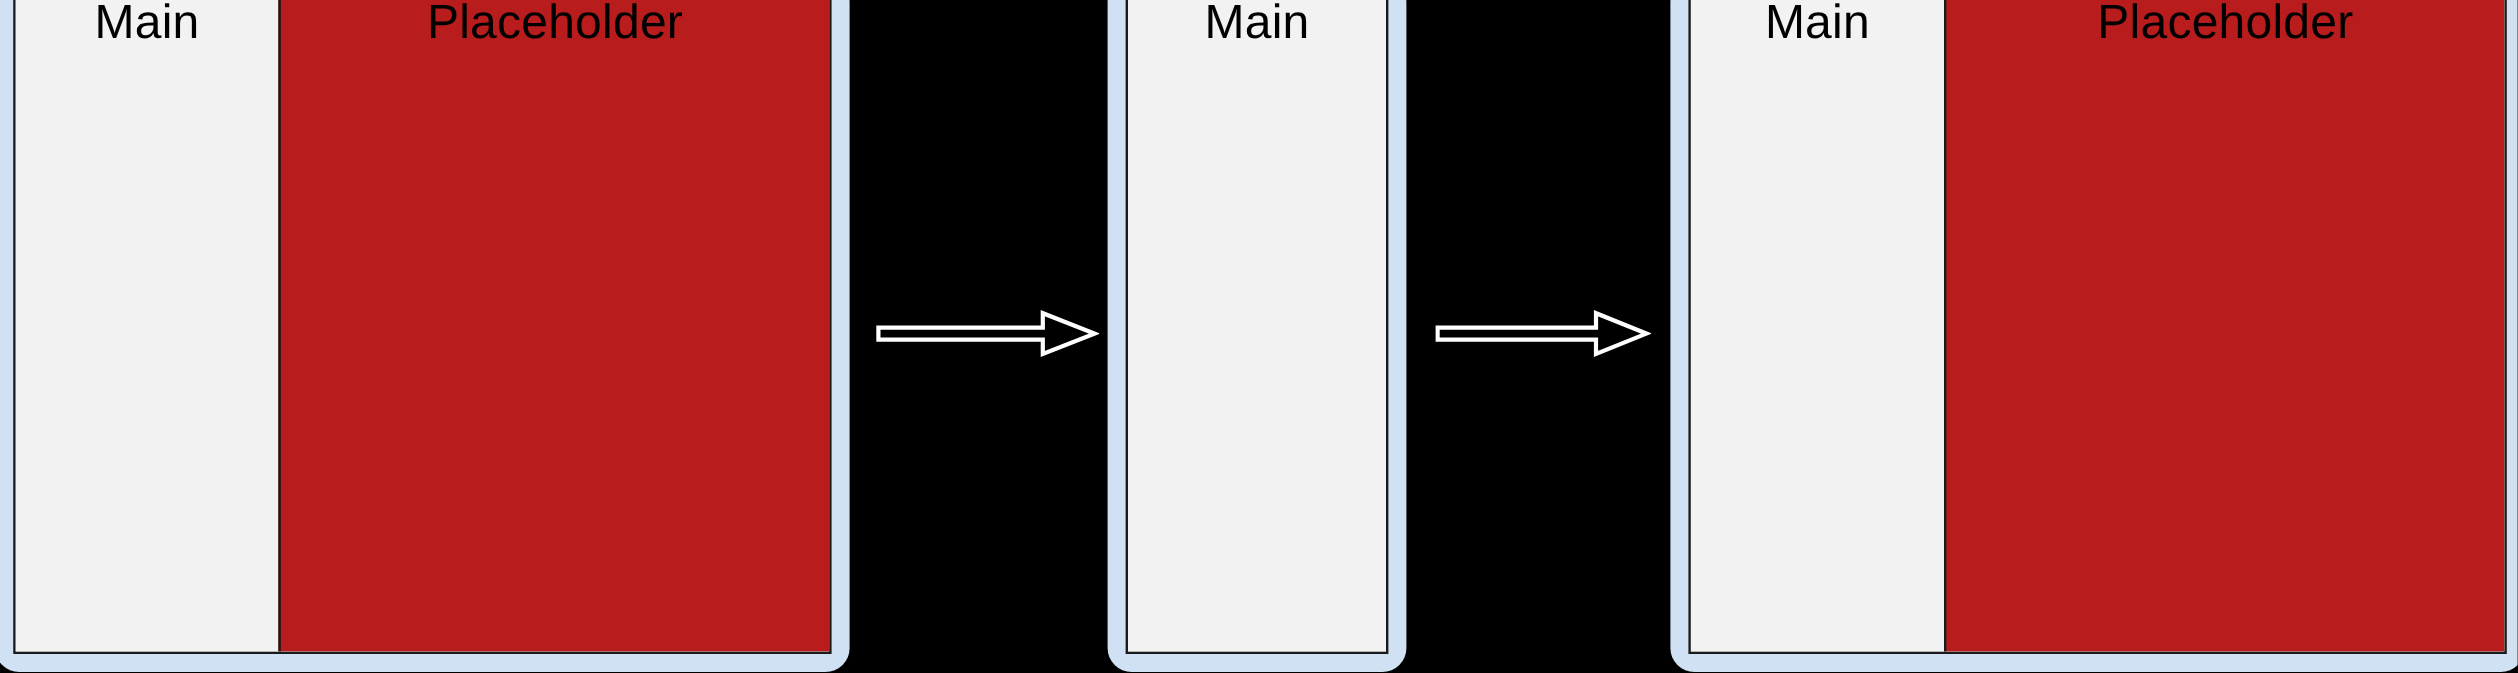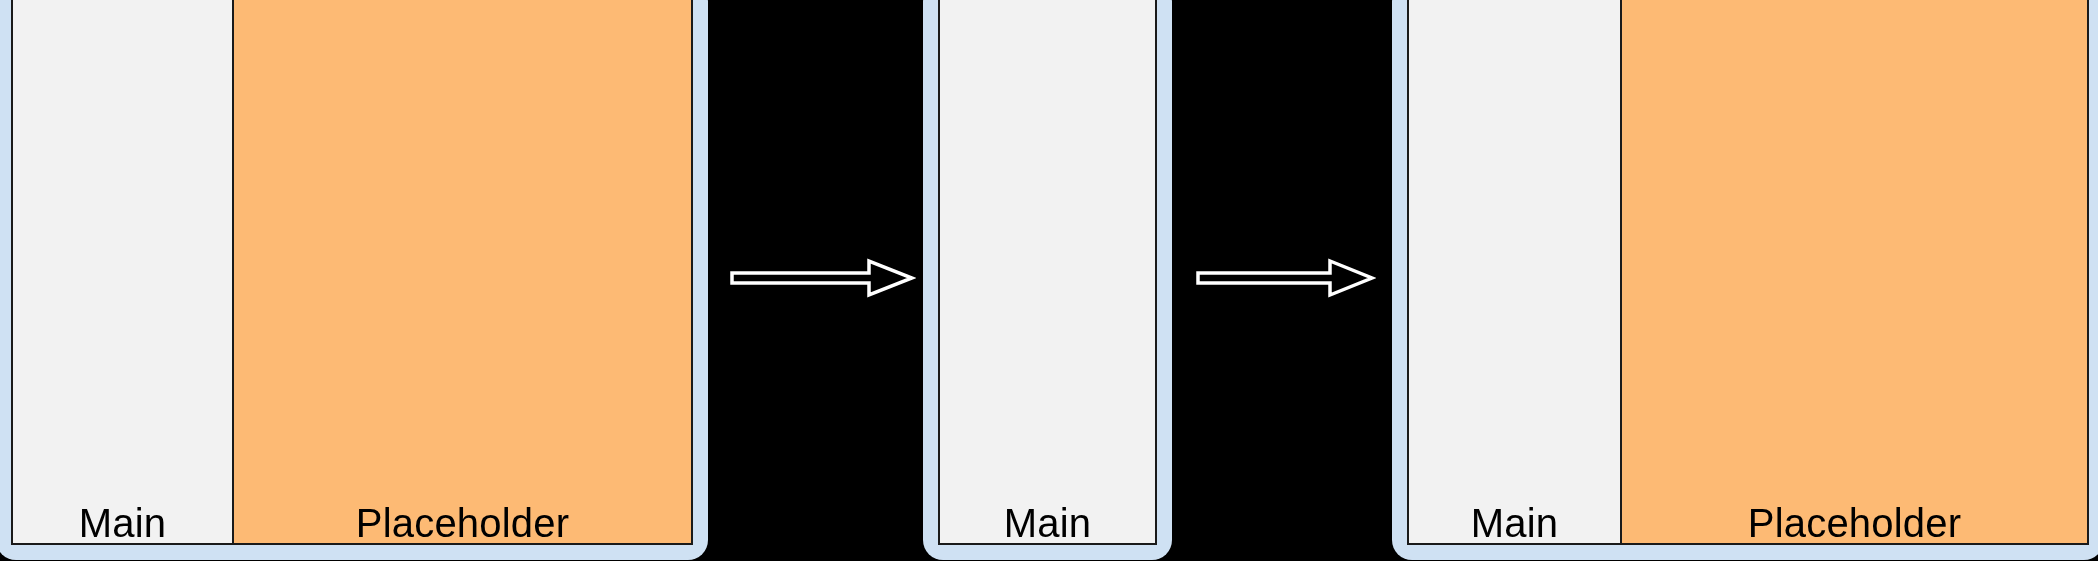--- a/index.html
+++ b/index.html
@@ -40,30 +40,30 @@
     background: #f2f2f2;
     display: flex;
     flex-direction: row;
     overflow: hidden;
   }
 
   
   .pane {
     box-sizing: border-box;
     display: flex;
-    align-items: flex-end;
+    align-items: flex-start;
     justify-content: center;
     height: 100%;
     overflow: hidden;
   }
   .pane-main {
     background: #f2f2f2;
   }
   .pane-placeholder {
-    background: #fdba74;
+    background: #b91c1c;
     border-left: 2px solid #1a1a1a;
   }
   .pane-label {
     font-size: 40px;
     line-height: 1;
     color: #000000;
     white-space: nowrap;
     letter-spacing: 0.2px;
   }
 

